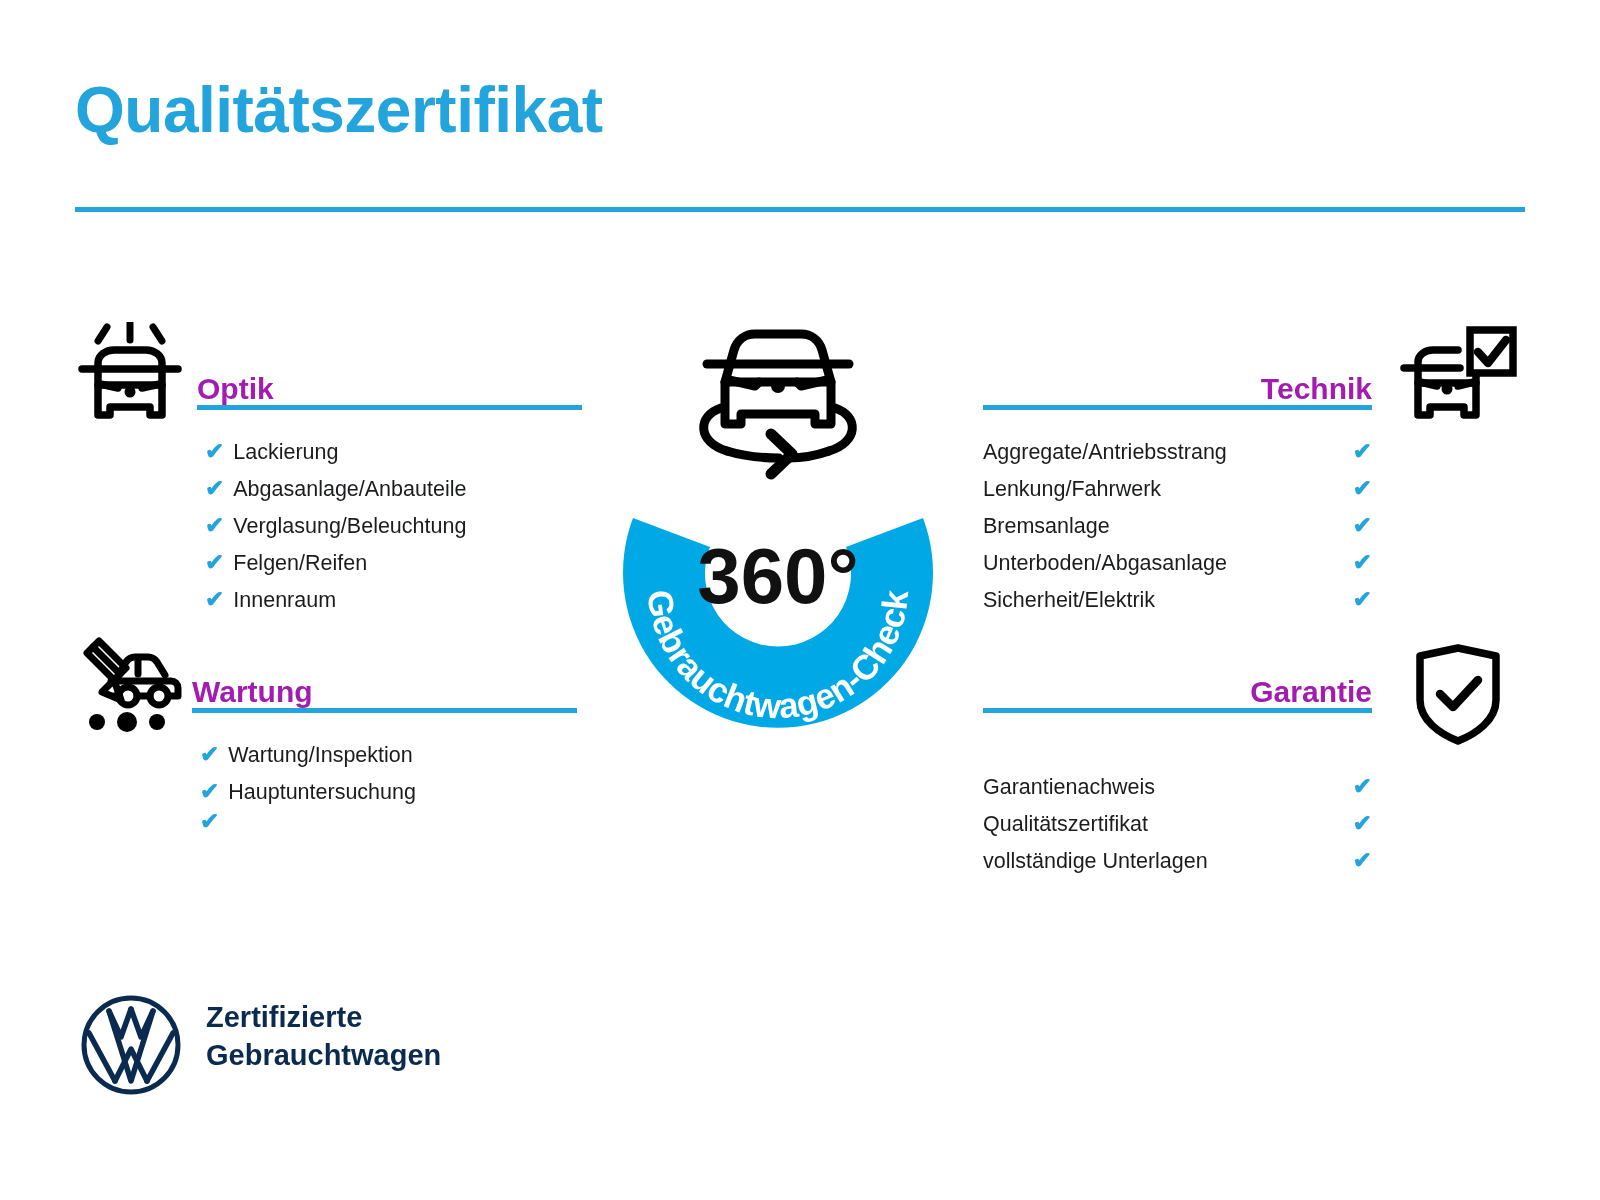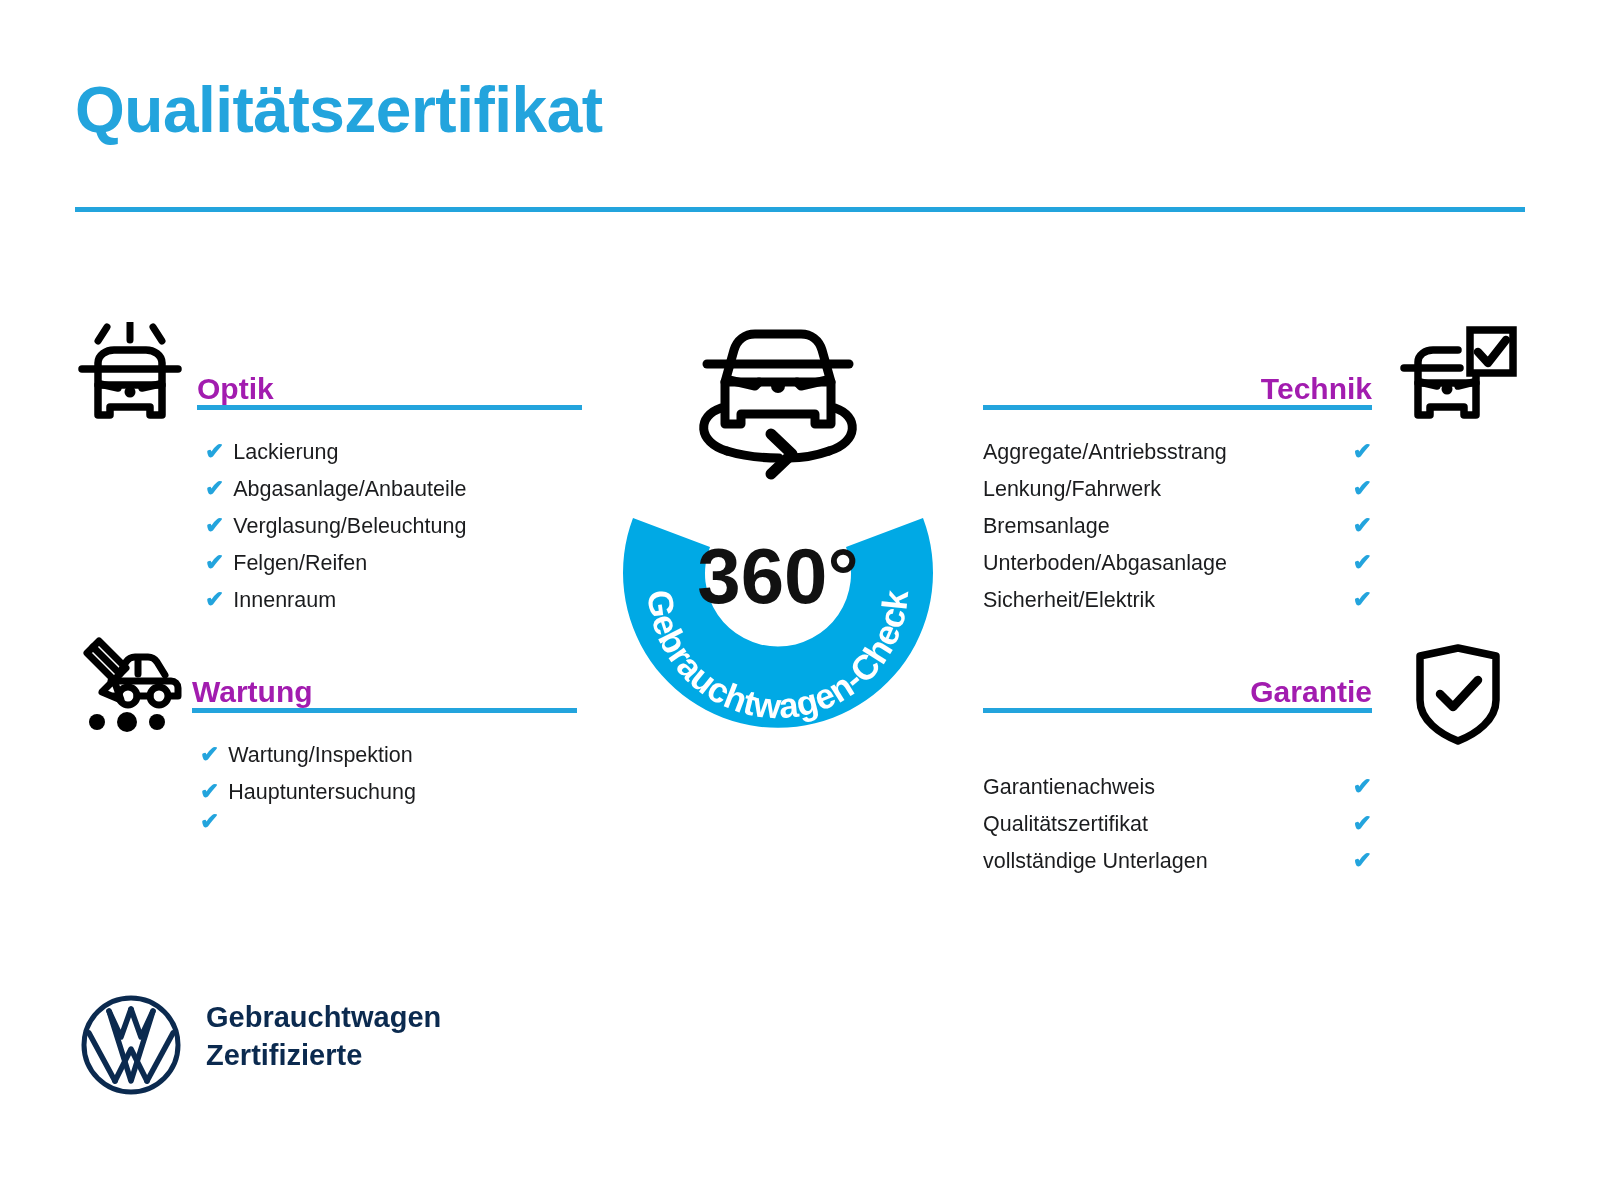--- a/index.html
+++ b/index.html
@@ -323,18 +323,18 @@
           <path d="M53 17 L43 45 L31 19"></path>
           <path d="M53 17 L63 45 L75 19"></path>
           <path d="M31 19 L53 89 L75 19"></path>
           <path d="M11 41 L37 89"></path>
           <path d="M95 41 L69 89"></path>
           <path d="M37 89 L53 57 L69 89"></path>
         </g>
       </svg>
     </div>
     <div class="vw-text">
+      <div>Zertifizierte</div>
       <div>Gebrauchtwagen</div>
-      <div>Zertifizierte</div>
     </div>
   </div>
 
 </div>
 
 </body></html>

